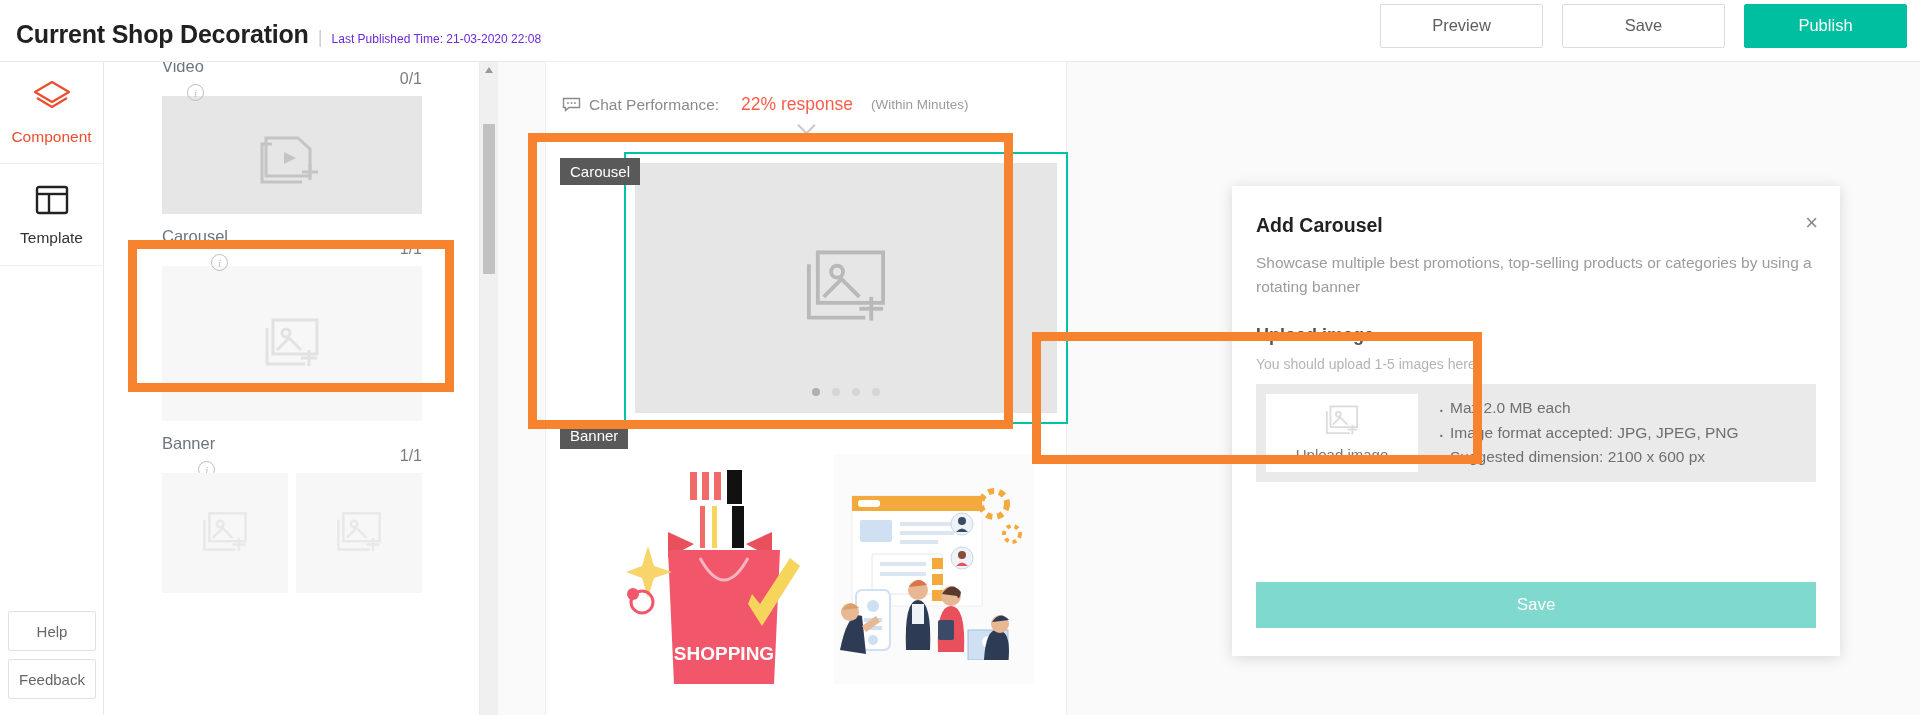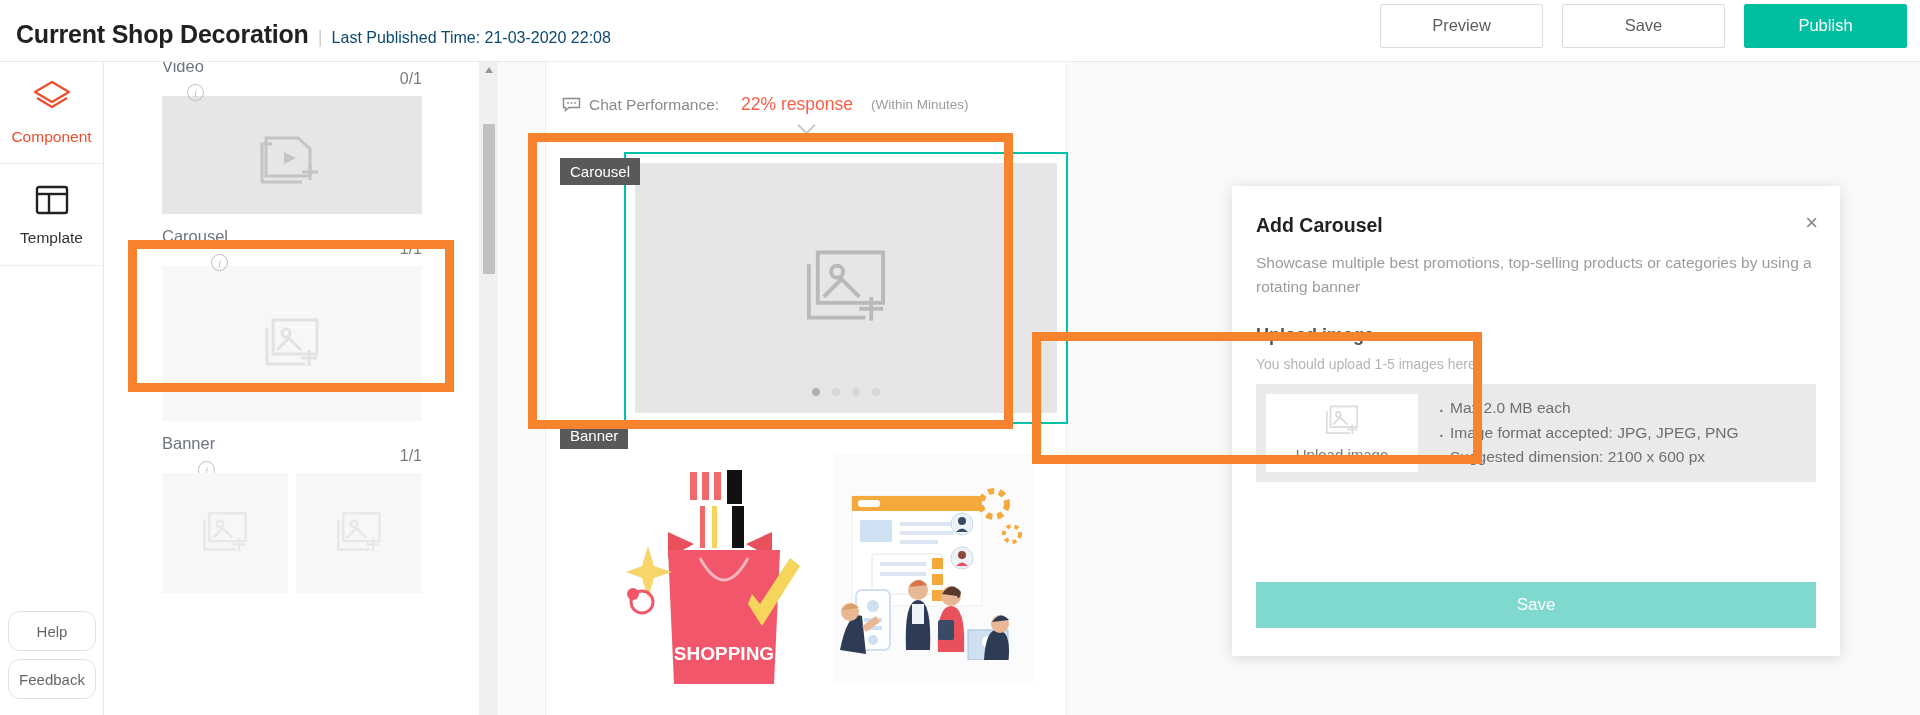--- a/index.html
+++ b/index.html
@@ -13,21 +13,21 @@
 
   
   .topbar {
     position: absolute; left: 0; top: 0; width: 1920px; height: 62px;
     background: #fff; border-bottom: 1px solid #e8e8e8;
     display: flex; align-items: center;
   }
   .title-wrap { display: flex; align-items: baseline; padding-left: 16px; }
   .page-title { font-size: 25px; font-weight: bold; color: #212121; letter-spacing: -0.2px; margin-top: 8px; }
   .title-sep { color: #d0d0d0; font-size: 19px; margin: 0 9px; }
-  .published { font-size: 16px; color: #0c4a6e; }
+  .published { font-size: 12px; color: #6d28d9; }
   .topbar-actions {
     position: absolute; right: 13px; top: 0; height: 51px;
     display: flex; align-items: center; gap: 19px;
   }
   .btn {
     height: 44px; display: flex; align-items: center; justify-content: center;
     font-size: 16.5px; cursor: pointer; border-radius: 2px;
   }
   .btn-outline { width: 163px; border: 1px solid #dcdcdc; background: #fff; color: #5d5d5d; }
   .btn-primary { width: 163px; background: #00bfa0; color: #fff; border: 1px solid #00bfa0; }
@@ -42,21 +42,21 @@
     align-items: center; justify-content: center; gap: 7px;
     border-bottom: 1px solid #eee; cursor: pointer;
   }
   .rail-item .lbl { font-size: 15.5px; }
   .rail-item.active .lbl { color: #ee4d2d; }
   .rail-item .lbl-dark { color: #333; }
   .rail-bottom { position: absolute; bottom: 8px; left: 0; width: 104px; padding: 0 8px; }
   .rail-btn {
     height: 40px; border: 1px solid #e0e0e0; background: #fff;
     display: flex; align-items: center; justify-content: center;
-    font-size: 15px; color: #666; margin-bottom: 8px; cursor: pointer; border-radius: 12px;
+    font-size: 15px; color: #666; margin-bottom: 8px; cursor: pointer; border-radius: 2px;
   }
 
   
   .comp-panel {
     position: absolute; left: 104px; top: 62px; width: 376px; height: 653px;
     background: #fff; border-right: 1px solid #ececec; overflow: hidden;
   }
   .comp-inner { position: absolute; left: 0; top: -18px; width: 376px; padding: 0 58px 0 58px; }
   .comp-block { padding-top: 18px; }
   .comp-head {

